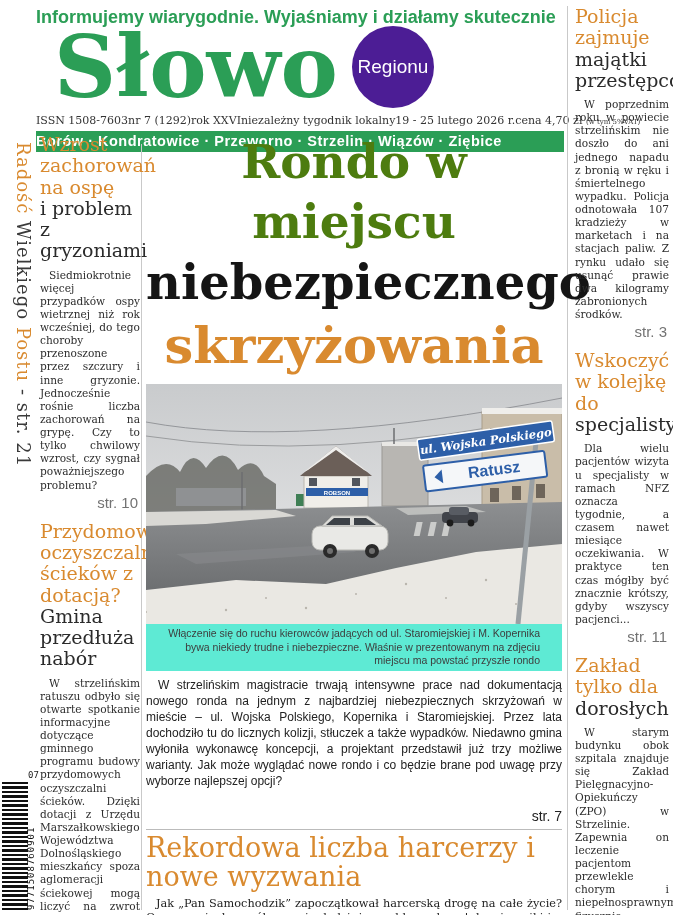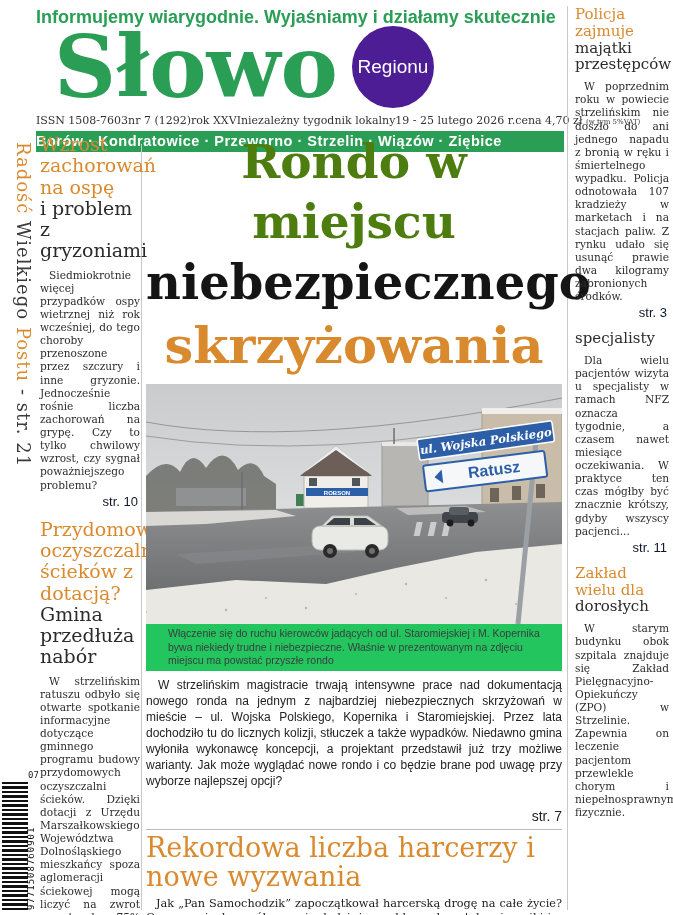--- a/index.html
+++ b/index.html
@@ -33,36 +33,36 @@
            background:repeating-linear-gradient(to bottom,#111 0 2px,#fff 2px 4px,#111 4px 7px,#fff 7px 9px);}
   .barcode-num{position:absolute;left:24px;top:0;height:128px;writing-mode:vertical-rl;
                transform:rotate(180deg);font-size:9px;color:#111;letter-spacing:1px;
                font-family:"DejaVu Sans Mono",monospace;}
   .barcode-top{position:absolute;left:26px;top:-12px;font-size:9px;font-family:"DejaVu Sans Mono",monospace;}
   
   .col-left{position:absolute;left:40px;top:134px;width:100px;}
   .col-right{position:absolute;left:575px;top:6px;width:94px;}
   .teaser{margin-bottom:10px;}
   .t-title{font-size:19px;line-height:1.12;font-weight:normal;}
-  .col-right .t-title{font-size:15px;}
+  .col-right .t-title{font-size:19px;}
   .t-title .accent{color:#d98a2f;display:block;}
   .t-title .rest{color:#2b2b2b;display:block;}
   .t-body{margin-top:7px;font-size:10.6px;line-height:1.24;text-align:justify;color:#2d2d2d;
           text-indent:9px;}
-  .t-page{text-align:right;font-family:"Liberation Sans",sans-serif;font-size:13px;color:#0f172a;
+  .t-page{text-align:right;font-family:"Liberation Sans",sans-serif;font-size:15px;color:#737373;
           margin-top:2px;padding-right:2px;}
   
   .main{position:absolute;left:146px;top:132px;width:416px;}
   .headline{text-align:center;font-weight:bold;}
   .headline .h1{color:#4d7c0f;font-size:47px;line-height:1.28;}
   .headline .h2{color:#151515;font-size:48px;line-height:1.28;}
   .headline .h3{color:#d98a2f;font-size:51px;line-height:1.22;}
   .photo{width:416px;height:240px;margin-top:8px;display:block;}
-  .caption{background:#22c55e;color:#3d3d3d;font-family:"Liberation Sans",sans-serif;
-           font-size:10.5px;line-height:1.3;padding:3px 22px;}
+  .caption{background:#5eead4;color:#3d3d3d;font-family:"Liberation Sans",sans-serif;
+           font-size:10.5px;line-height:1.3;padding:3px 22px;text-align:right;}
   .lead{margin-top:7px;font-family:"Liberation Sans",sans-serif;font-size:12px;line-height:1.33;
         text-align:justify;color:#222;text-indent:12px;}
   .lead-page{text-align:right;font-family:"Liberation Sans",sans-serif;font-size:14px;margin-top:18px;}
   .rule{border:none;border-top:1px solid #bbb;margin:5px 0 3px;}
   .story2-title{color:#d98a2f;font-size:27px;line-height:1.1;}
   .story2-body{margin-top:5px;font-size:11.3px;line-height:1.25;text-align:justify;color:#222;
                text-indent:10px;}
 </style>
 </head>
 <body>
@@ -245,28 +245,29 @@
     <div class="teaser">
       <div class="t-title">
         <span class="accent">Policja zajmuje</span>
         <span class="rest">majątki przestępców</span>
       </div>
       <div class="t-body">W poprzednim roku w powiecie strzelińskim nie doszło do ani jednego napadu z bronią w ręku i śmiertelnego wypadku. Policja odnotowała 107 kradzieży w marketach i na stacjach paliw. Z rynku udało się usunąć prawie dwa kilogramy zabronionych środków.</div>
       <div class="t-page">str. 3</div>
     </div>
     <div class="teaser">
       <div class="t-title">
+        <span class="accent">Wskoczyć w kolejkę do</span>
         <span class="rest">specjalisty</span>
       </div>
       <div class="t-body">Dla wielu pacjentów wizyta u specjalisty w ramach NFZ oznacza tygodnie, a czasem nawet miesiące oczekiwania. W praktyce ten czas mógłby być znacznie krótszy, gdyby wszyscy pacjenci...</div>
       <div class="t-page">str. 11</div>
     </div>
     <div class="teaser">
       <div class="t-title">
-        <span class="accent">Zakład wielu dla</span>
+        <span class="accent">Zakład tylko dla</span>
         <span class="rest">dorosłych</span>
       </div>
       <div class="t-body">W starym budynku obok szpitala znajduje się Zakład Pielęgnacyjno-Opiekuńczy (ZPO) w Strzelinie. Zapewnia on leczenie pacjentom przewlekle chorym i niepełnosprawnym fizycznie.</div>
 
     </div>
 
   </div>
 
 </div>
 

